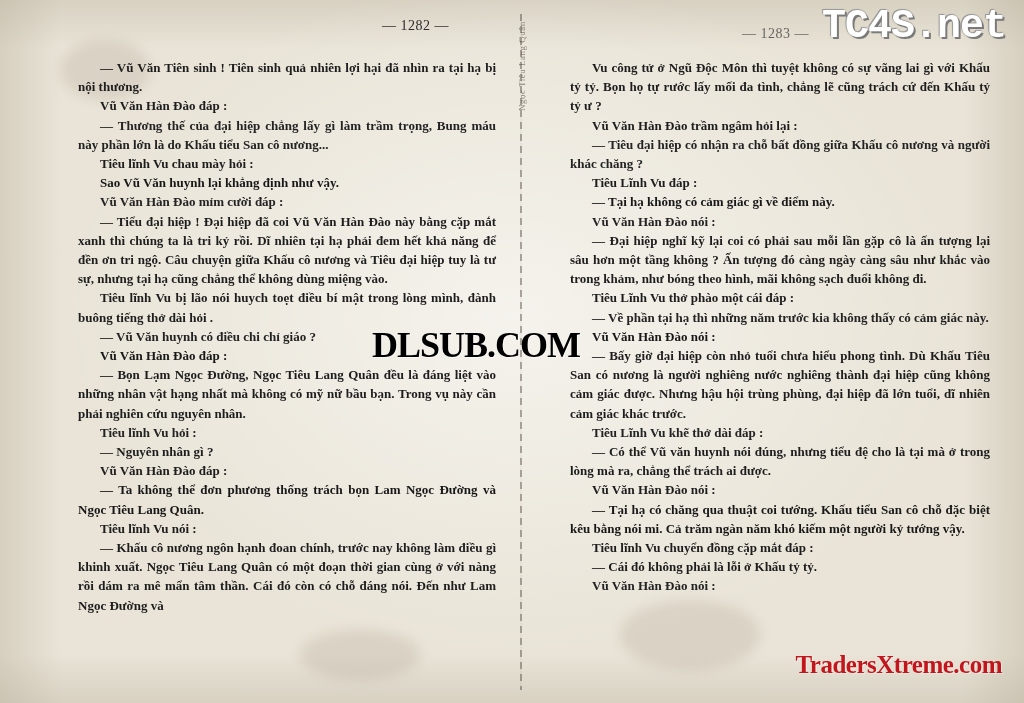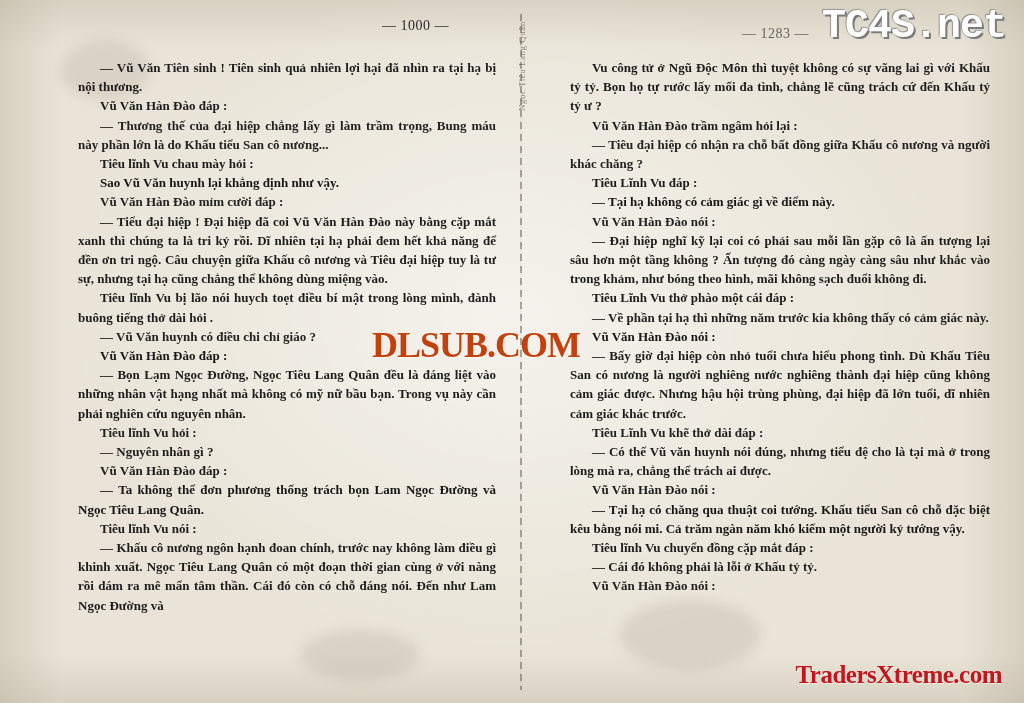--- a/index.html
+++ b/index.html
@@ -115,27 +115,27 @@
       2px 2px 0 #7a7a7a,
       -1px -1px 0 #9a9a9a,
       0 0 2px rgba(0,0,0,.45);
     letter-spacing: -1px;
     font-family: Liberation Mono, monospace;
   }
   .wm-dlsub {
     left: 372px;
     top: 324px;
     font-size: 36px;
-    color: #c2410c;
+    color: #000000;
     letter-spacing: -1px;
     text-shadow: 1px 1px 0 rgba(255,255,255,.55);
   }
   .wm-traders {
     right: 22px;
-    bottom: 14px;
+    bottom: 24px;
     font-size: 25px;
     color: #c3151c;
     letter-spacing: -0.5px;
     text-shadow: 1px 1px 0 rgba(255,255,255,.5);
     font-family: Liberation Serif, serif;
   }
 
   
   .blotch {
     position: absolute;
@@ -149,21 +149,21 @@
 <body>
 
 <div class="paper"></div>
 
 <div class="page">
 
   <div class="blotch" style="left:60px;  top:40px;  width:90px;  height:60px;"></div>
   <div class="blotch" style="left:620px; top:600px; width:140px; height:70px;"></div>
   <div class="blotch" style="left:300px; top:630px; width:120px; height:50px;"></div>
 
-  <div class="folio folio-left">— 1000 —</div>
+  <div class="folio folio-left">— 1282 —</div>
   <div class="folio folio-right">— 1283 —</div>
 
   <div class="gutter">
     <div class="spine"></div>
     <div class="vtext">Ngọc Tiêu Lang Quân</div>
   </div>
 
   <div class="col col-left">
     <p class="ind">— Vũ Văn Tiên sinh ! Tiên sinh quả nhiên lợi hại đã nhìn ra tại hạ bị nội thương.</p>
     <p class="ind">Vũ Văn Hàn Đào đáp :</p>

